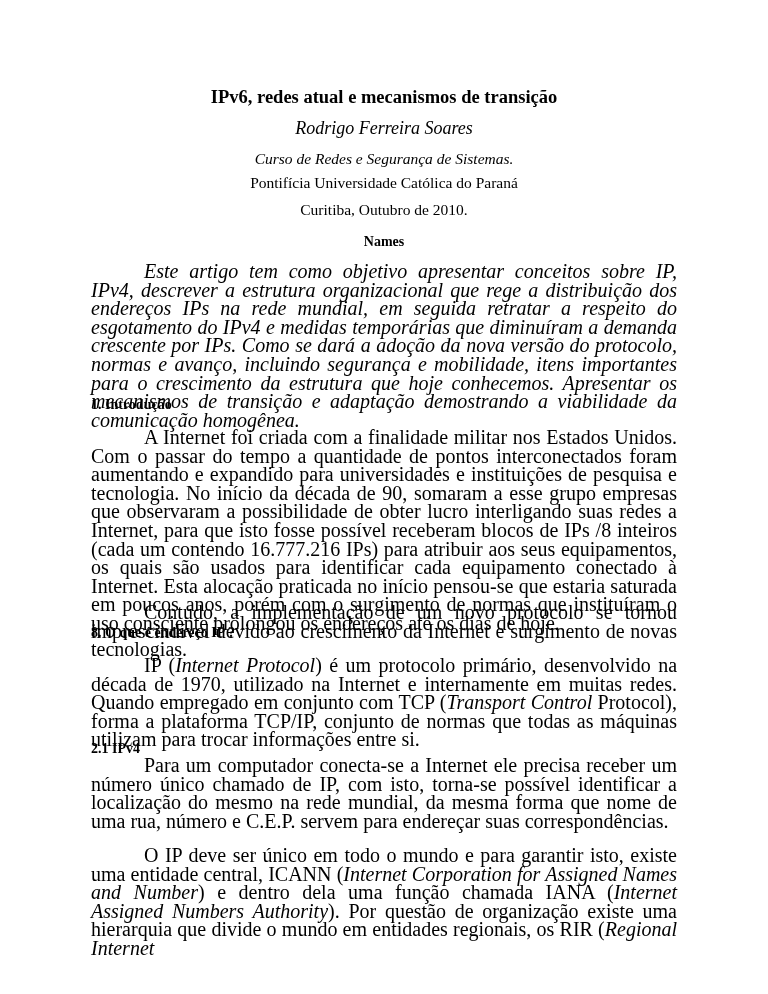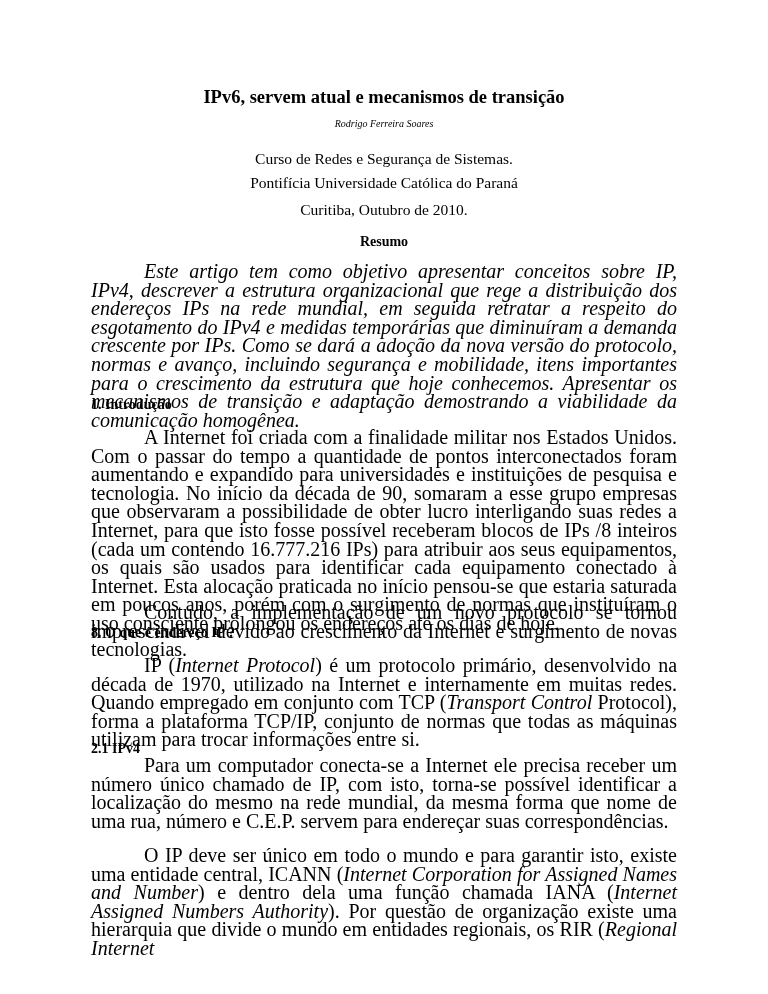--- a/index.html
+++ b/index.html
@@ -5,43 +5,43 @@
   html, body { margin: 0; padding: 0; background: #ffffff; }
   body {
     width: 768px; height: 994px; overflow: hidden; position: relative;
     font-family: "Liberation Serif", "DejaVu Serif", serif;
     color: #000;
   }
   .page { position: absolute; left: 91px; top: 0; width: 586px; }
   .center { text-align: center; }
   .abs { position: absolute; left: 0; width: 586px; }
   .title { font-weight: bold; font-size: 18.5px; }
-  .author { font-style: italic; font-size: 10px; }
+  .author { font-style: italic; font-size: 18px; }
   .aff { font-size: 15.5px; line-height: 18px; }
   .heading { font-weight: bold; font-size: 14px; }
   .para {
     font-size: 20px; line-height: 18.6px; text-align: justify;
     text-indent: 53px; margin: 0;
   }
   .abstract { font-style: italic; }
   em { }
   p { margin: 0; }
 </style>
 </head>
 <body>
 
 <div class="page">
 
-  <div class="abs center title" style="top:87px;">IPv6, servem atual e mecanismos de transição</div>
+  <div class="abs center title" style="top:87px;">IPv6, redes atual e mecanismos de transição</div>
   <div class="abs center author" style="top:118px;">Rodrigo Ferreira Soares</div>
-  <div class="abs center aff" style="top:150px;">Curso de Redes e Segurança de Sistemas.</div>
+  <div class="abs center aff" style="top:150px;font-style:italic;">Curso de Redes e Segurança de Sistemas.</div>
   <div class="abs center aff" style="top:174px;">Pontifícia Universidade Católica do Paraná</div>
   <div class="abs center aff" style="top:201px;text-align:center;">Curitiba, Outubro de 2010.</div>
 
-  <div class="abs center heading" style="top:234px; font-size:14px;">Resumo</div>
+  <div class="abs center heading" style="top:234px; font-size:14px;">Names</div>
   <p class="abs para abstract" style="top:262px;">Este artigo tem como objetivo apresentar conceitos sobre IP, IPv4, descrever a estrutura organizacional que rege a distribuição dos endereços IPs na rede mundial, em seguida retratar a respeito do esgotamento do IPv4 e medidas temporárias que diminuíram a demanda crescente por IPs. Como se dará a adoção da nova versão do protocolo, normas e avanço, incluindo segurança e mobilidade, itens importantes para o crescimento da estrutura que hoje conhecemos. Apresentar os mecanismos de transição e adaptação demostrando a viabilidade da comunicação homogênea.</p>
 
   <div class="abs heading" style="top:397px;">1. Introdução</div>
   <p class="abs para" style="top:428px;">A Internet foi criada com a finalidade militar nos Estados Unidos. Com o passar do tempo a quantidade de pontos interconectados foram aumentando e expandido para universidades e instituições de pesquisa e tecnologia. No início da década de 90, somaram  a esse grupo empresas que observaram a possibilidade de obter lucro interligando suas redes a Internet, para que isto fosse possível receberam blocos de IPs /8 inteiros (cada um contendo 16.777.216 IPs) para atribuir aos seus equipamentos, os quais são usados para identificar cada equipamento conectado à Internet. Esta alocação praticada no início pensou-se que estaria saturada em poucos anos, porém com o surgimento de normas que instituíram o uso consciente prolongou os endereços até os dias de hoje.</p>
   <p class="abs para" style="top:603px;">Contudo, a implementação de um novo protocolo se tornou imprescindível devido ao crescimento da Internet e surgimento de novas tecnologias.</p>
 
   <div class="abs heading" style="top:625px;">8. O que é endereço IP ?</div>
   <p class="abs para" style="top:656px;"><span>IP (</span><em>Internet Protocol</em><span>) é um protocolo primário, desenvolvido na década de 1970, utilizado na Internet e internamente em muitas redes. Quando empregado em conjunto com TCP (</span><em>Transport Control</em><span> Protocol), forma a plataforma TCP/IP, conjunto de normas que todas as máquinas utilizam para trocar informações entre si.</span></p>
 
   <div class="abs heading" style="top:741px;">2.1 IPv4</div>

